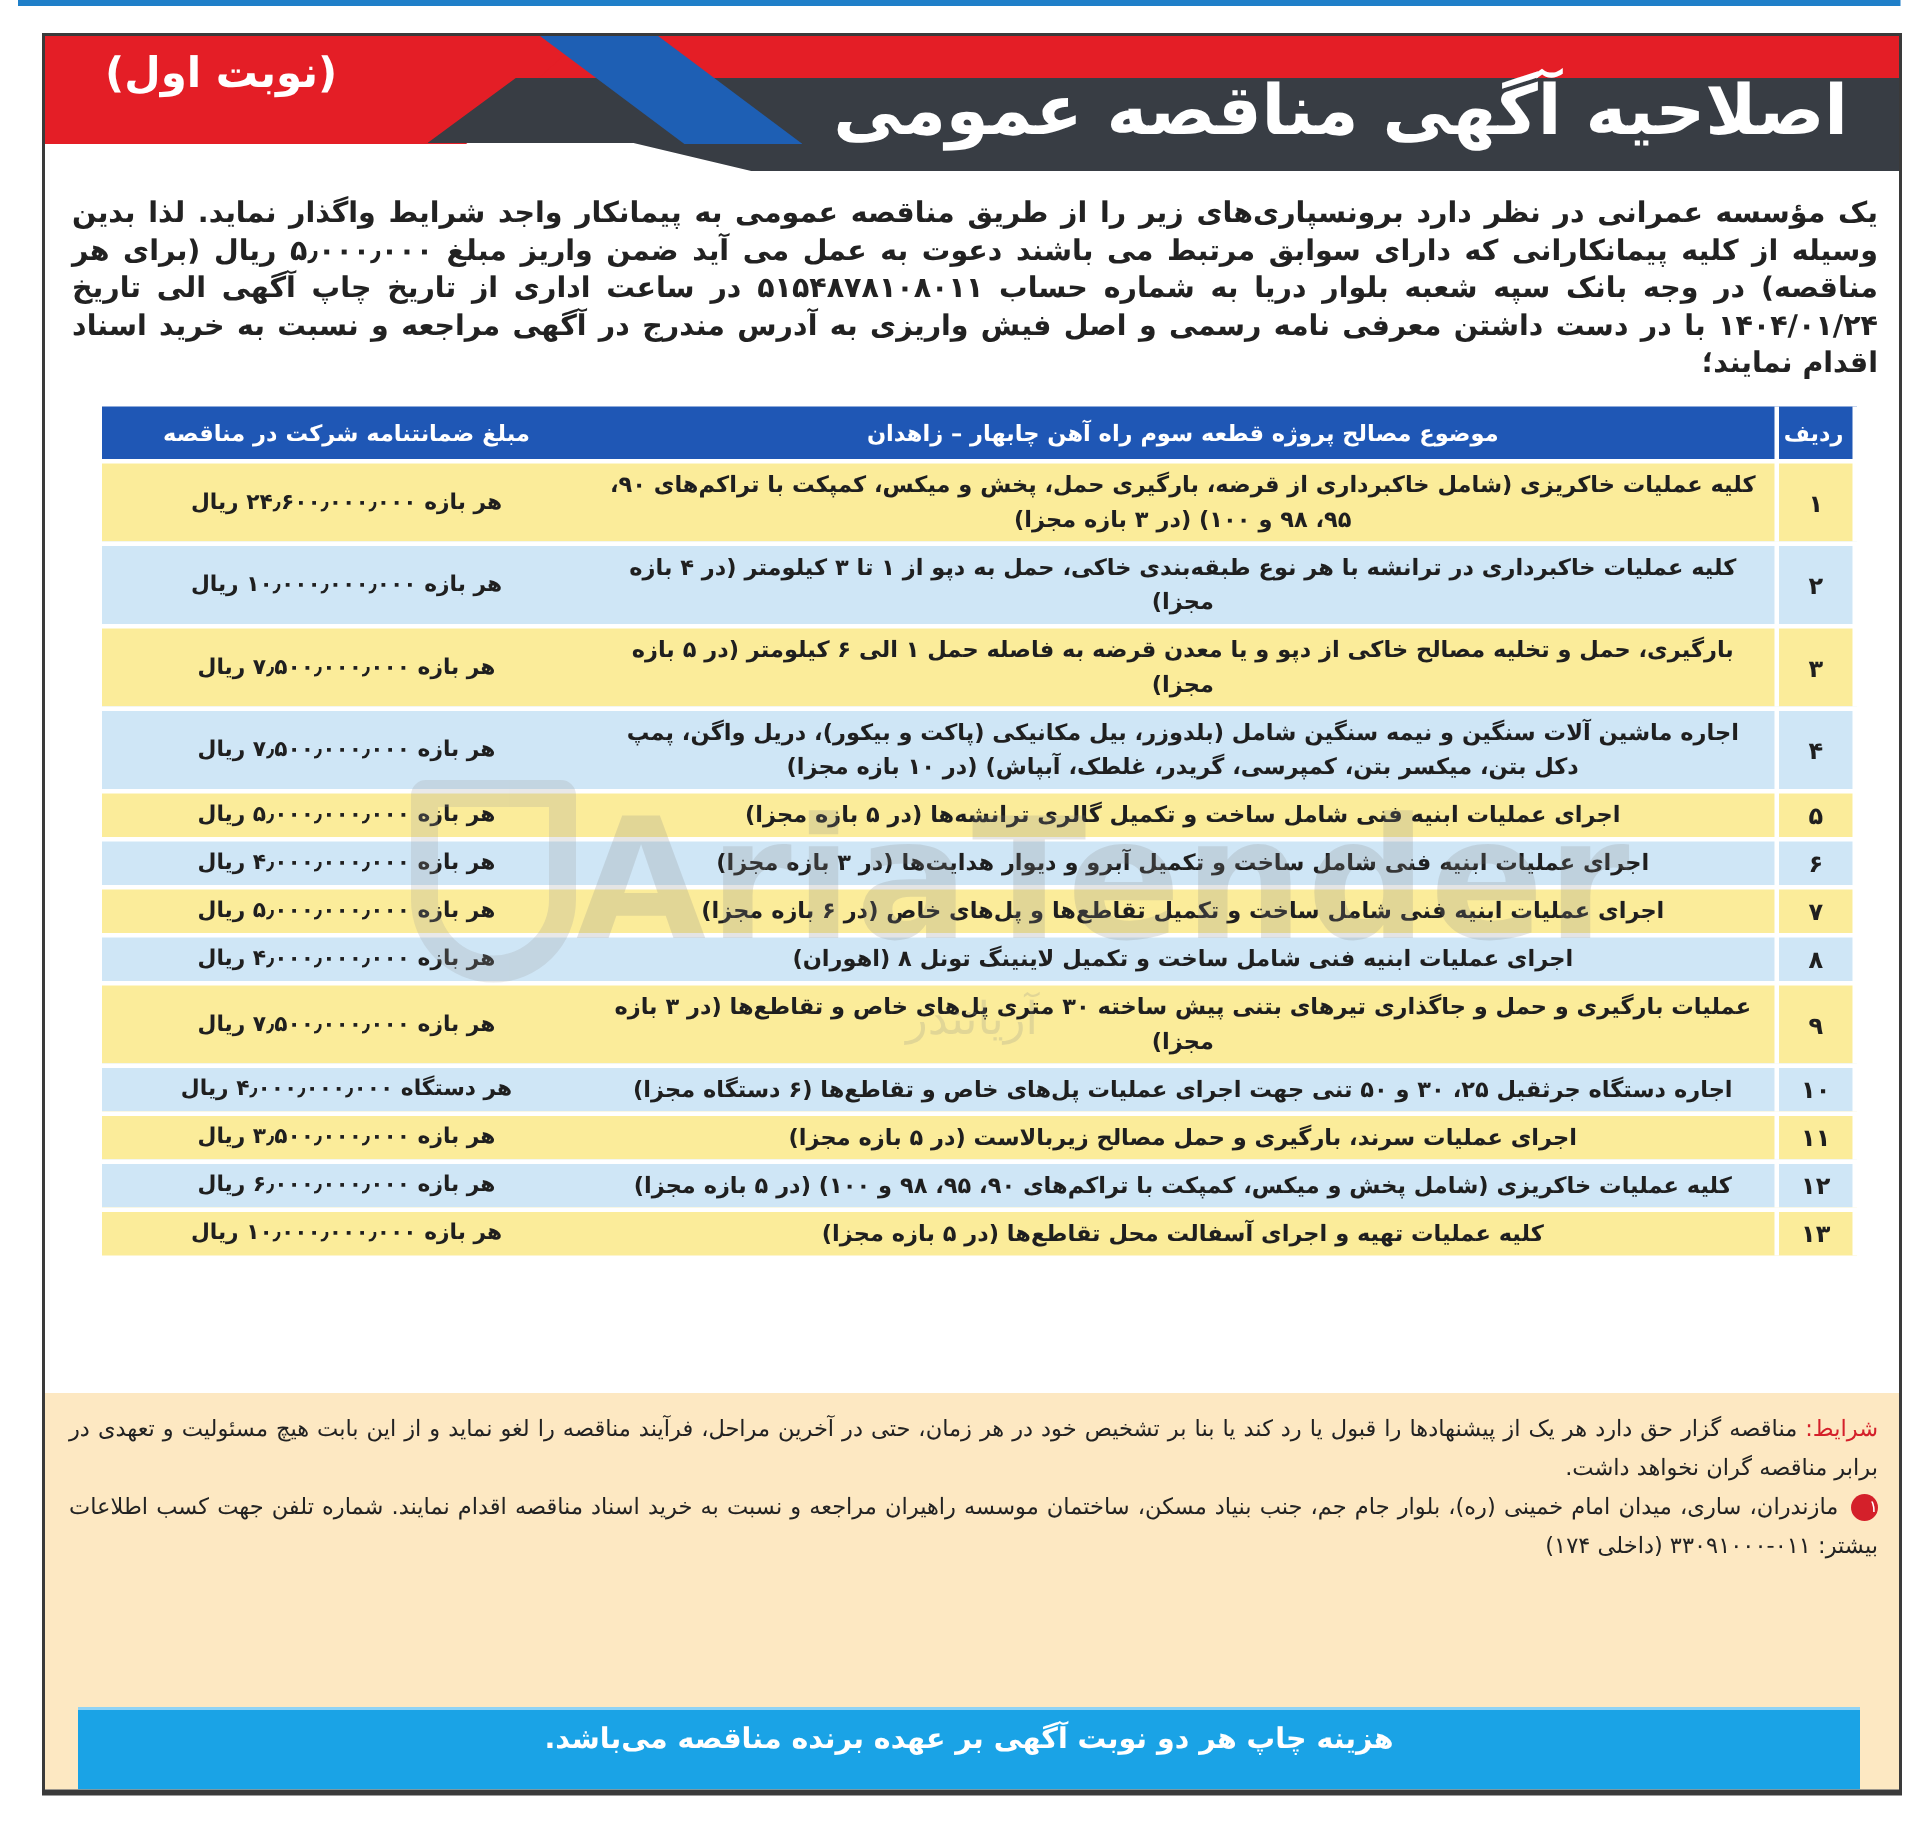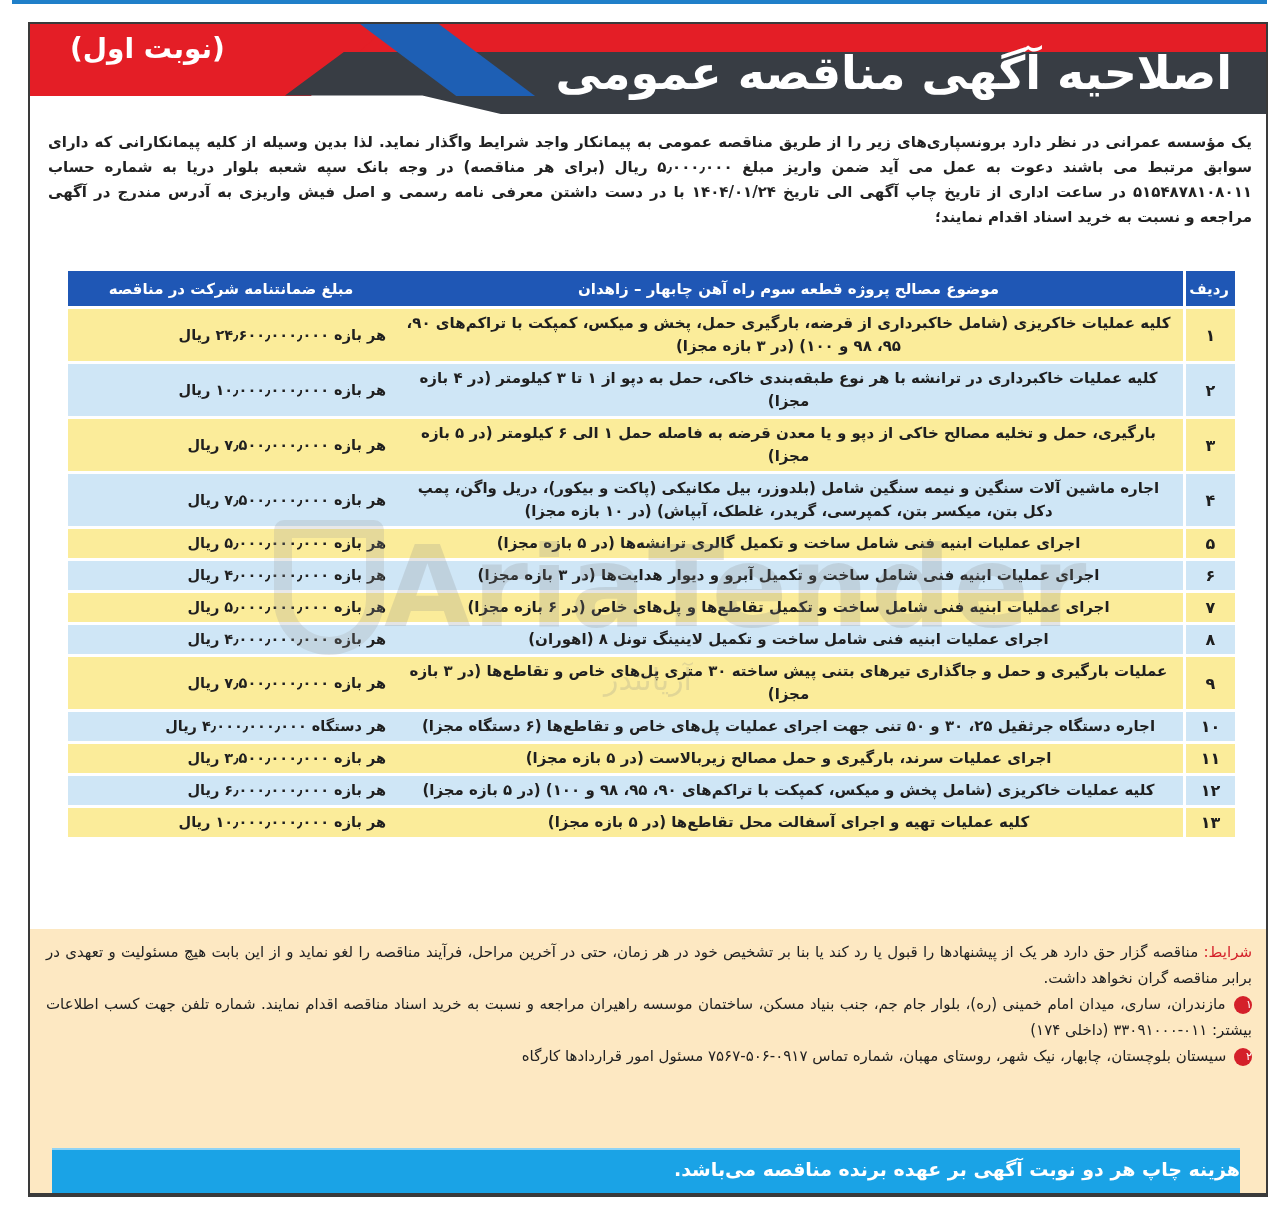--- a/index.html
+++ b/index.html
@@ -39,39 +39,39 @@
       font-family: "DejaVu Sans", sans-serif; font-weight: bold; font-size: 46px;
       letter-spacing: -1px; white-space: nowrap;
     }
     .banner .round-badge {
       position: absolute; left: 40px; top: 8px; color: #ffffff; font-weight: bold;
       font-size: 28px; white-space: nowrap;
     }
     
     .intro {
       position: absolute; left: 18px; right: 14px; top: 106px;
-      font-size: 15px; line-height: 25px; color: #222; text-align: justify;
+      font-size: 19px; line-height: 25px; color: #222; text-align: justify;
       text-align-last: right; font-weight: bold;
     }
     
     .tbl {
       position: absolute; left: 38px; top: 247px; width: 1170px;
       border-collapse: separate; border-spacing: 0; table-layout: fixed;
       font-size: 15px; font-weight: bold; color: #1f1f1f;
     }
     .tbl th {
       background: #1f57b5; color: #ffffff; height: 35px; font-size: 15px;
       border-right: 3px solid #ffffff; padding: 0 6px;
     }
     .tbl th:last-child { border-right: none; }
     .tbl td {
       text-align: center; vertical-align: middle; padding: 3px 8px; line-height: 23px;
       border-right: 3px solid #ffffff; border-top: 3px solid #ffffff;
     }
-    .tbl td:last-child { border-right: none; text-align: right; }
+    .tbl td:last-child { border-right: none; }
     .tbl tr.yellow td { background: #fbec9a; }
     .tbl tr.blue td { background: #cfe6f6; }
     .tbl td.num { font-size: 16px; }
     .tbl td.amt { white-space: nowrap; font-size: 14.5px; }
     
     .watermark {
       position: absolute; left: 244px; top: 488px; width: 720px; height: 200px;
       pointer-events: none; opacity: 0.22;
     }
     .watermark .wm-text {
@@ -94,22 +94,22 @@
     }
     .cond p { margin: 0; }
     .cond .label { color: #d4202a; }
     .cond .n-badge {
       display: inline-block; width: 18px; height: 18px; border-radius: 50%;
       background: #d4202a; color: #fff; font-size: 11px; line-height: 18px;
       text-align: center; margin-left: 3px; vertical-align: middle;
     }
     
     .footer-bar {
-      position: absolute; left: 22px; right: 26px; bottom: 0; height: 45px;
-      background: #1aa3e6; color: #ffffff; font-size: 19px;
+      position: absolute; left: 22px; right: 26px; bottom: 0; height: 55px;
+      background: #1aa3e6; color: #ffffff; text-align: center; font-size: 19px;
       font-weight: bold; line-height: 38px; border-top: 2px solid #8fd3f5;
     }
   </style>
 </head>
 <body>
 
 <div class="top-line"></div>
 
 <div class="ad">
 
@@ -214,20 +214,16 @@
 
   <div class="cond">
     <p>
       <span class="label">شرایط:</span>
       <span>مناقصه گزار حق دارد هر یک از پیشنهادها را قبول یا رد کند یا بنا بر تشخیص خود در هر زمان، حتی در آخرین مراحل، فرآیند مناقصه را لغو نماید و از این بابت هیچ مسئولیت و تعهدی در برابر مناقصه گران نخواهد داشت.</span>
     </p>
     <p>
       <span class="n-badge">۱</span>
       <span>مازندران، ساری، میدان امام خمینی (ره)، بلوار جام جم، جنب بنیاد مسکن، ساختمان موسسه راهیران مراجعه و نسبت به خرید اسناد مناقصه اقدام نمایند. شماره تلفن جهت کسب اطلاعات بیشتر: ۰۱۱-۳۳۰۹۱۰۰۰ (داخلی ۱۷۴)</span>
     </p>
-    <p>
-      <span class="n-badge">۲</span>
-      <span>سیستان بلوچستان، چابهار، نیک شهر، روستای مهبان، شماره تماس ۰۹۱۷-۵۰۶-۷۵۶۷ مسئول امور قراردادها کارگاه</span>
-    </p>
   </div>
 
   <div class="footer-bar">هزینه چاپ هر دو نوبت آگهی بر عهده برنده مناقصه می‌باشد.</div>
 </div>
 
 </body></html>

